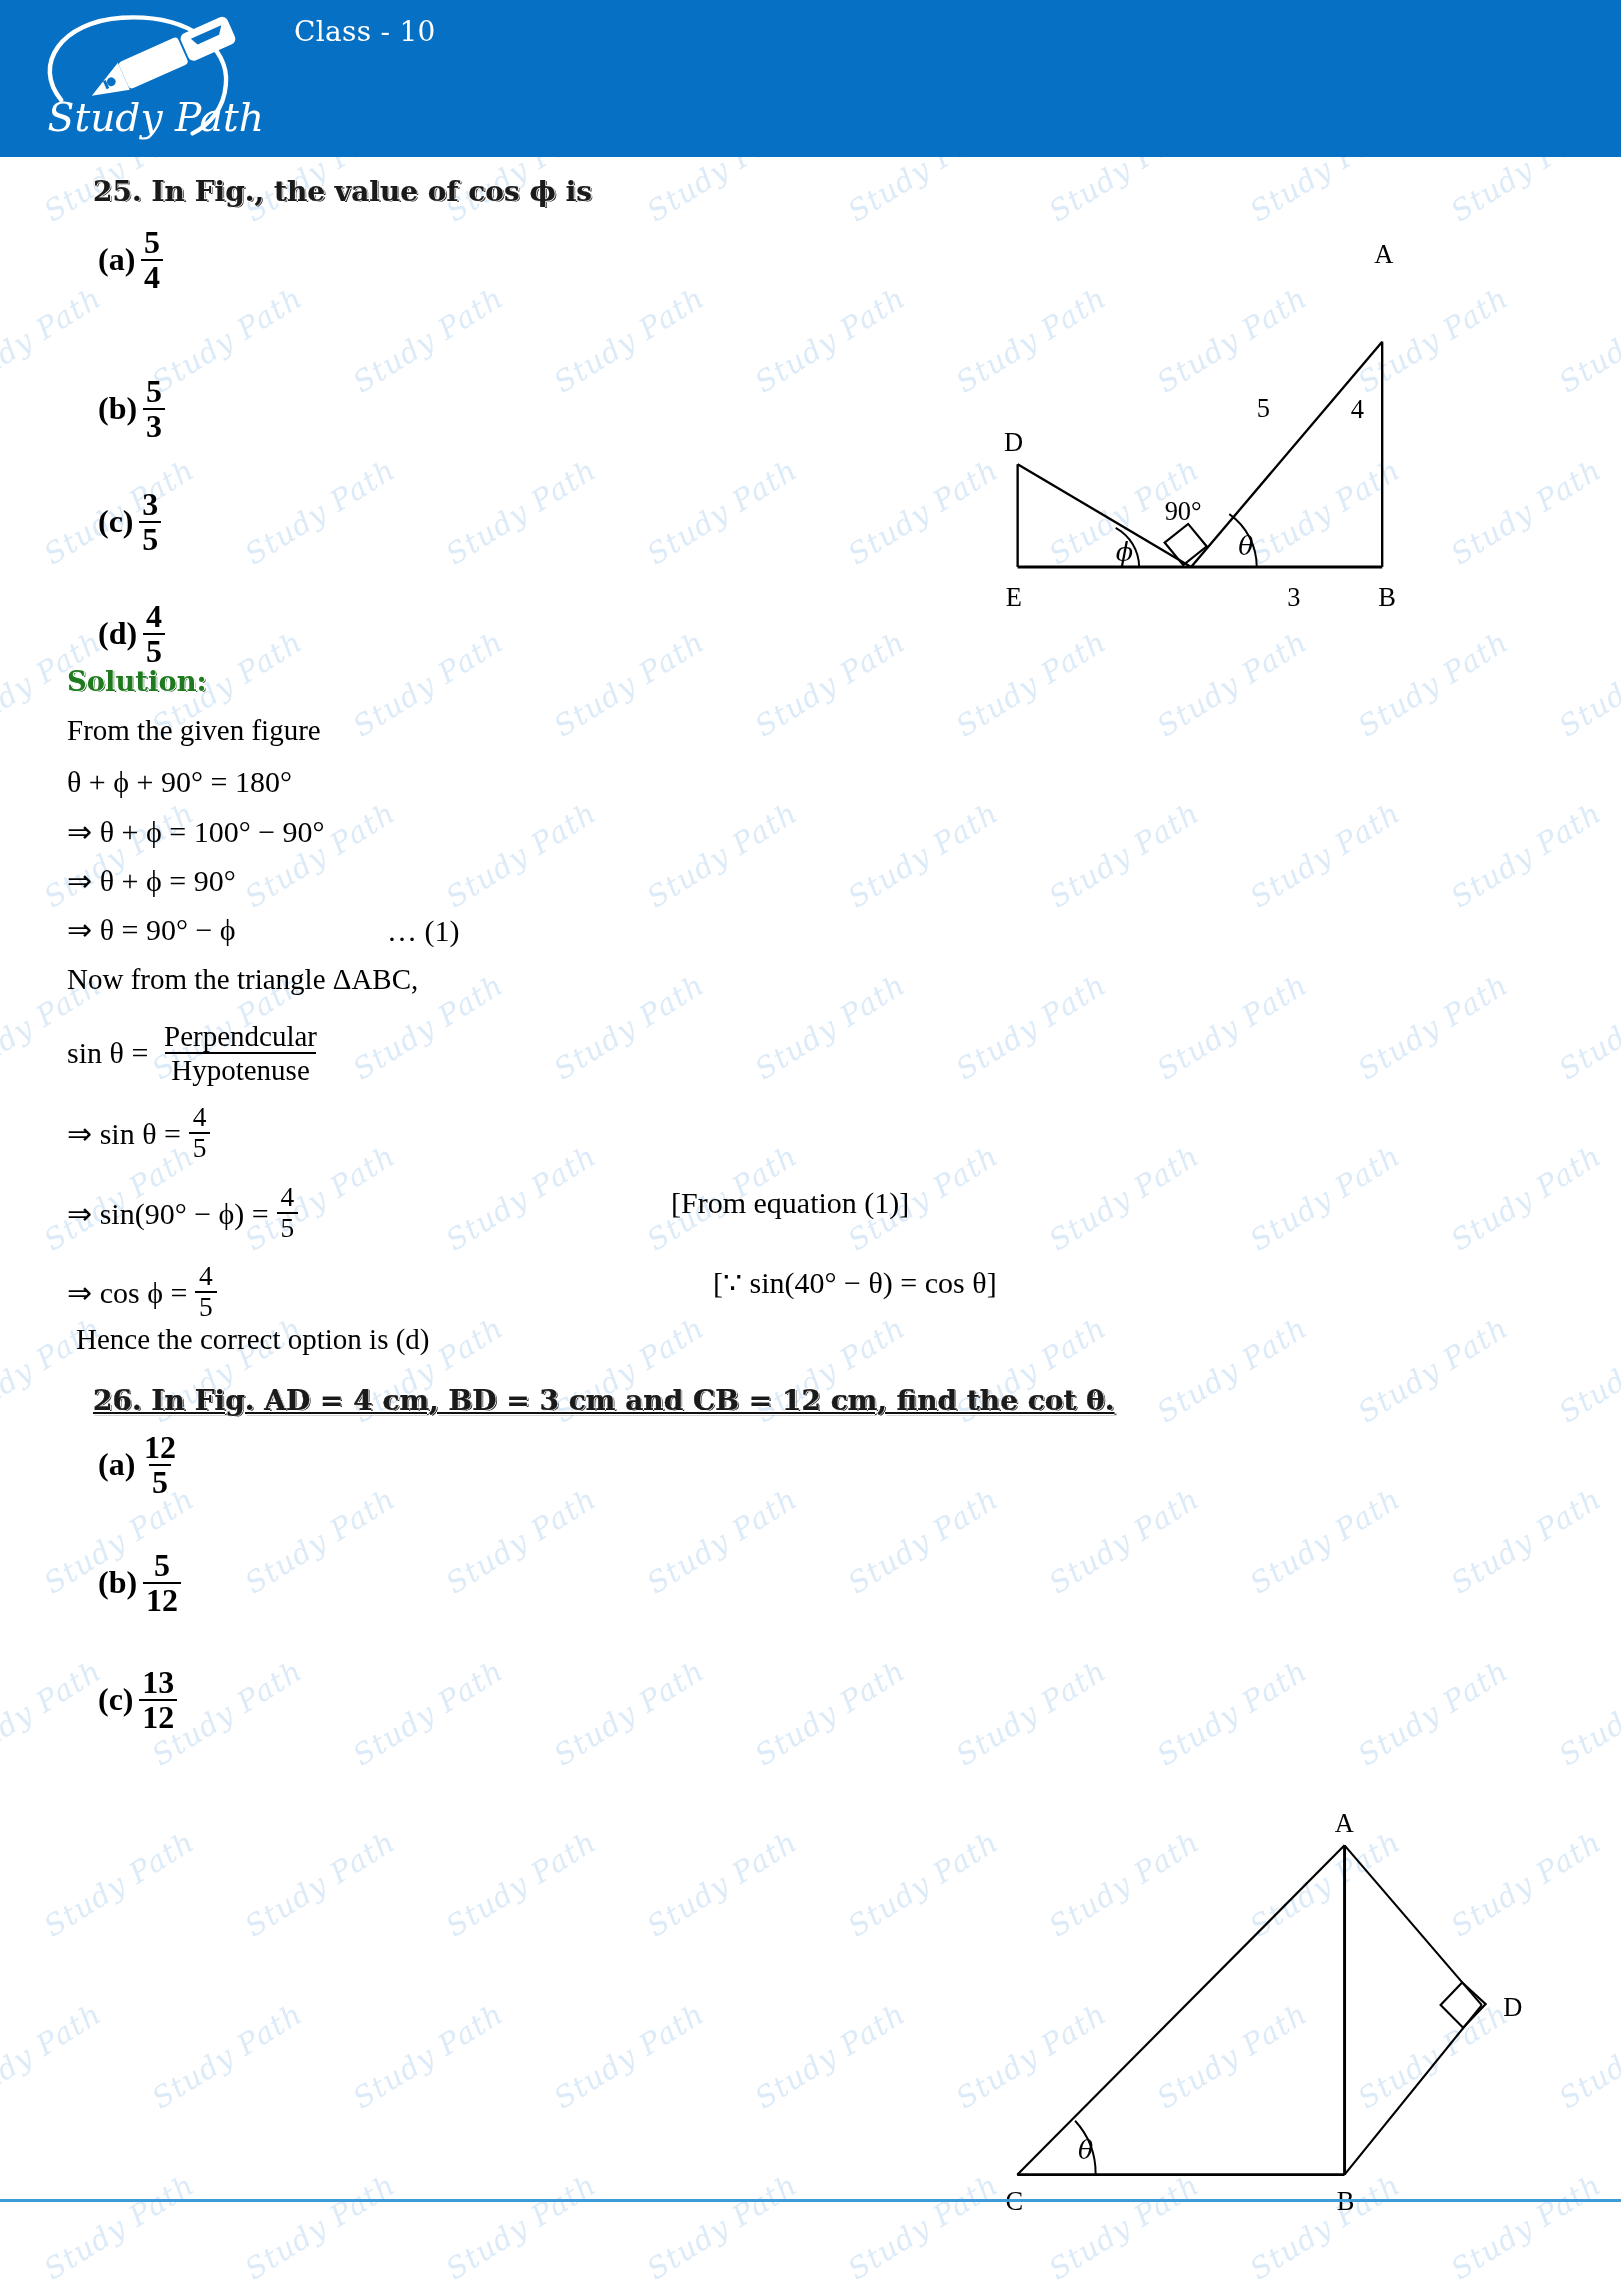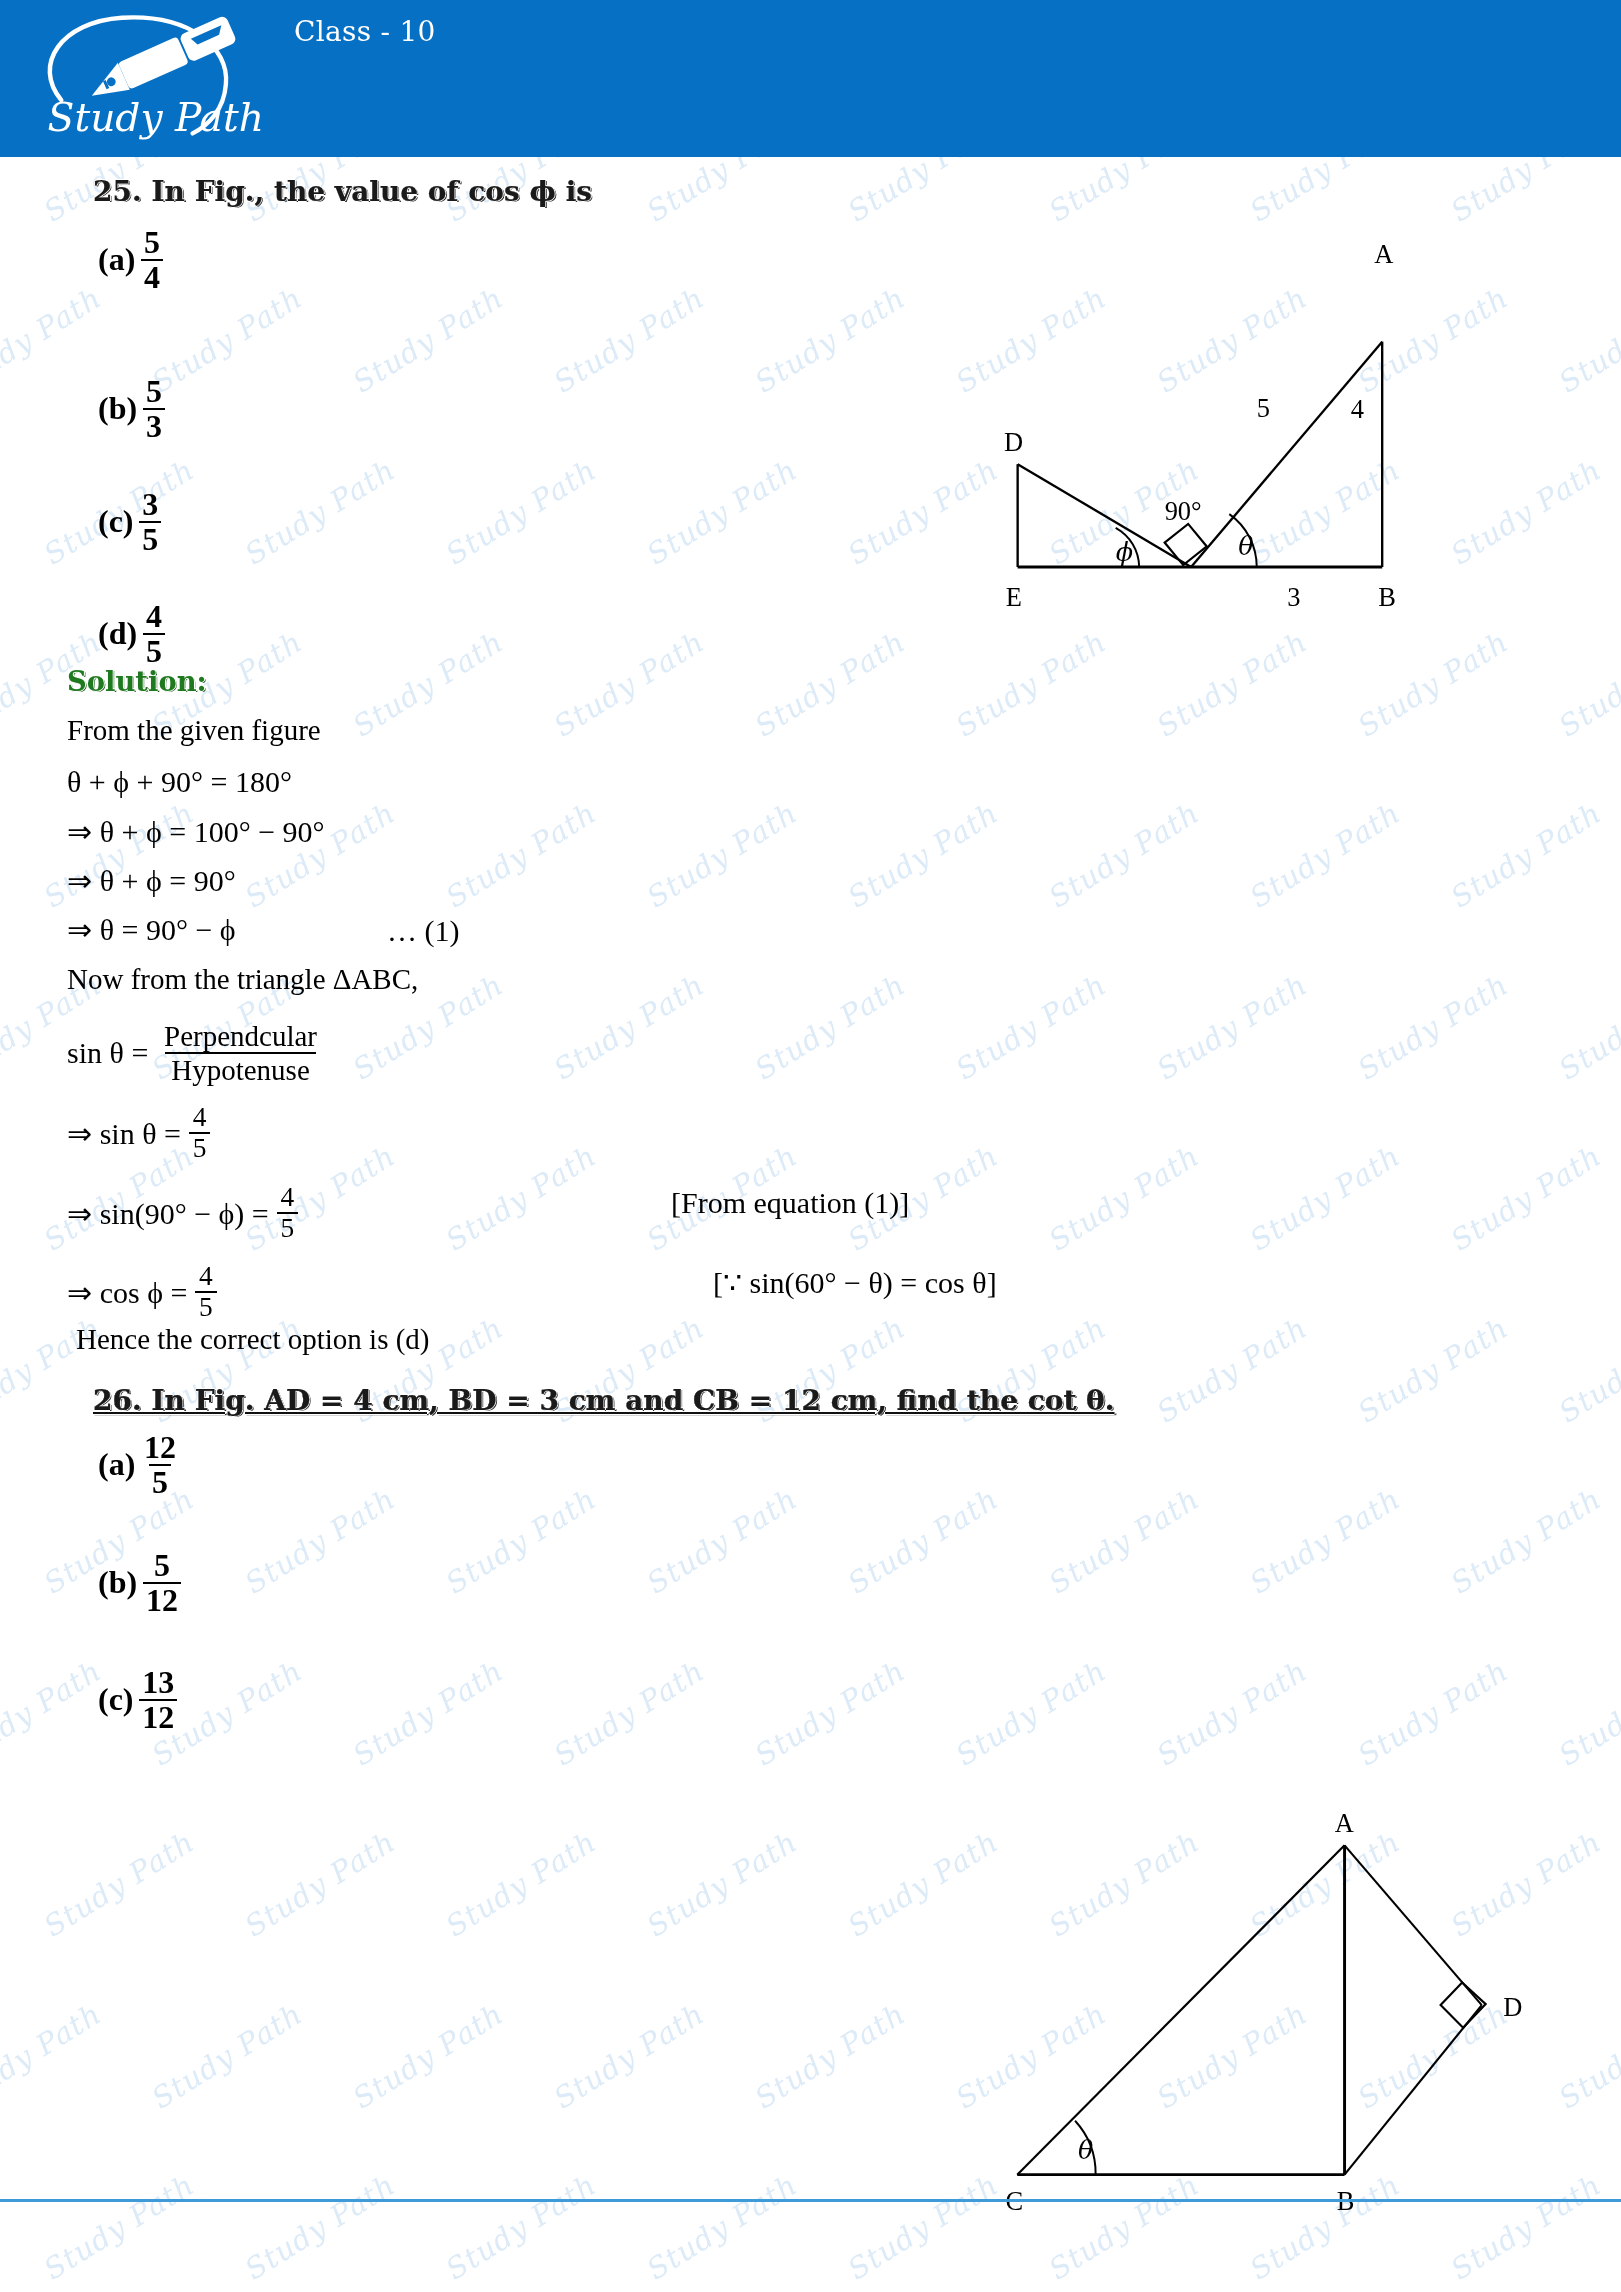--- a/index.html
+++ b/index.html
@@ -464,21 +464,21 @@
     </div>
     <div class="math" style="left:671px; top:1029px;">[From equation (1)]</div>
 
     <div class="math" style="left:67px; top:1106px; display:flex; align-items:center;">
       <span>⇒ cos ϕ =</span>
       <span class="ifrac" style="margin-left:7.8px;">
         <span class="num">4</span>
         <span class="den">5</span>
       </span>
     </div>
-    <div class="math" style="left:713px; top:1108px;">[∵ sin(60° − θ) = cos θ]</div>
+    <div class="math" style="left:713px; top:1108px;">[∵ sin(40° − θ) = cos θ]</div>
 
     <div class="txt" style="left:76px; top:1166px;">Hence the correct option is (d)</div>
 
     <div class="qline" style="left:93px; top:1227px;text-decoration:underline;">26. In Fig. AD = 4 cm, BD = 3 cm and CB = 12 cm, find the cot θ.</div>
 
     <div class="opt" style="left:98px; top:1274px;">
       <span class="lbl">(a)</span>
       <span class="frac">
         <span class="num">12</span>
         <span class="den">5</span>

